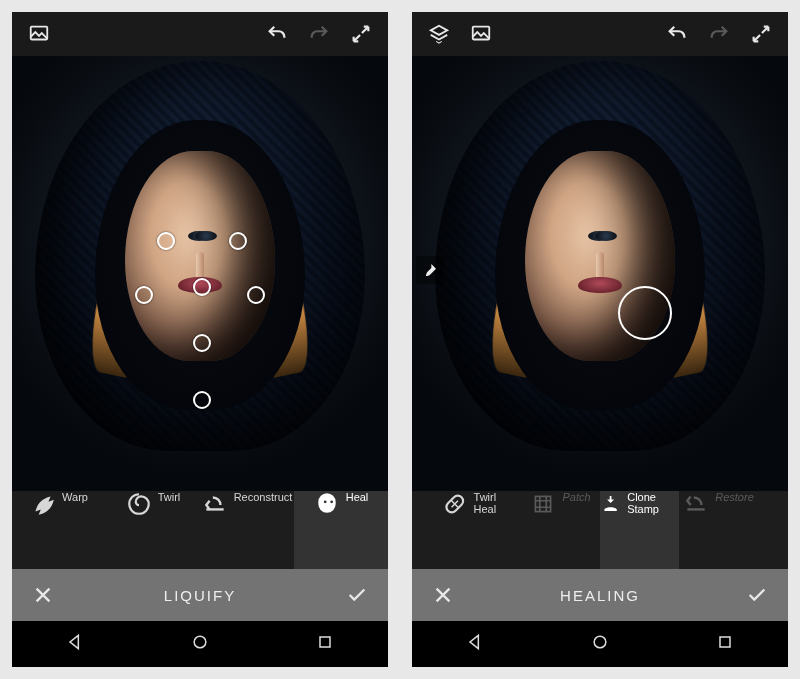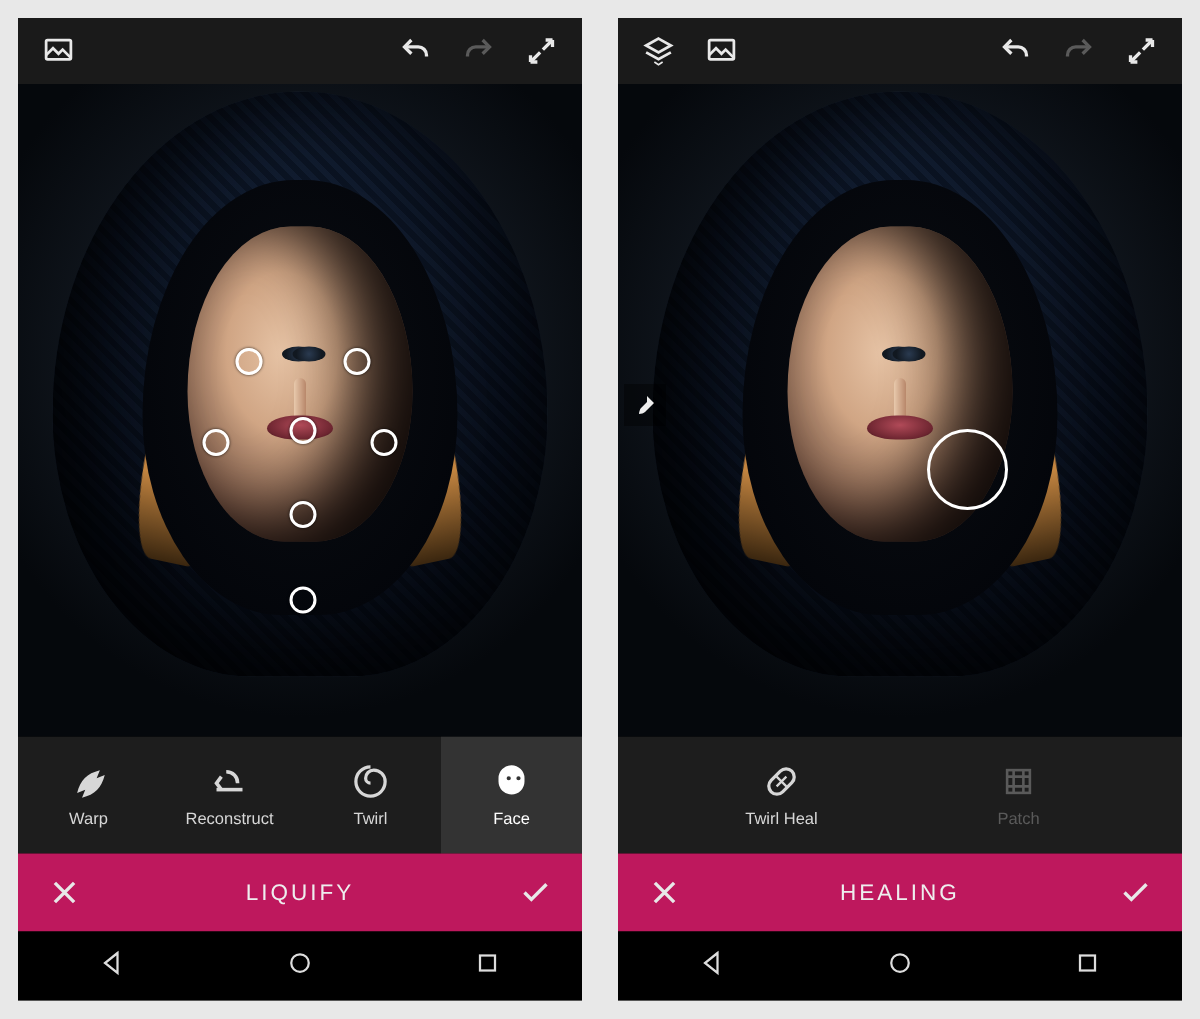--- a/index.html
+++ b/index.html
@@ -139,34 +139,33 @@
 
   .toolrow {
     height: 78px;
     background: #1d1d1d;
     display: flex;
     align-items: stretch;
   }
   .tool {
     flex: 1;
     display: flex;
-    flex-direction: column;
-    align-items: center;
+    flex-direction: row;
     justify-content: center;
     gap: 6px;
     color: #d7d7d7;
     font-size: 11px;
     cursor: pointer;
   }
   .tool svg { width: 26px; height: 26px; }
   .tool.selected { background: #333; color:#fff; }
-  .tool.disabled { color: #5a5a5a; cursor: default; }
+  .tool.disabled { color: #5a5a5a; cursor: default; font-style: italic; }
   .titlebar {
     height: 52px;
-    background: #be185d;
+    background: #737373;
     display: flex;
     align-items: center;
     padding: 0 14px;
     color: #eee;
   }
   .titlebar .title {
     flex: 1;
     text-align: center;
     font-size: 15px;
     letter-spacing: 2px;
@@ -236,38 +235,38 @@
   </div>
 
   <div class="toolrow">
     <div class="tool">
       <svg viewBox="0 0 24 24" fill="currentColor">
           <path d="M5 19c2-8 6-12 14-14l-2 5 5-2c-2 8-6 12-14 14l2-5-5 2z"></path>
         </svg>
       <span>Warp</span>
     </div>
     <div class="tool">
+      <svg viewBox="0 0 24 24" fill="none" stroke="currentColor" stroke-width="2">
+          <path d="M12 3a9 9 0 109 9 7 7 0 00-7-7 5 5 0 00-5 5 3 3 0 003 3"></path>
+        </svg>
+      <span>Twirl</span>
+    </div>
+    <div class="tool">
       <svg viewBox="0 0 24 24" fill="none" stroke="currentColor" stroke-width="2.2">
           <path d="M4 17h16"></path>
           <path d="M7 13l-3 4 3 4" transform="translate(0,-4)"></path>
           <path d="M10 6c4 0 7 3 7 7"></path>
         </svg>
       <span>Reconstruct</span>
     </div>
-    <div class="tool">
-      <svg viewBox="0 0 24 24" fill="none" stroke="currentColor" stroke-width="2">
-          <path d="M12 3a9 9 0 109 9 7 7 0 00-7-7 5 5 0 00-5 5 3 3 0 003 3"></path>
-        </svg>
-      <span>Twirl</span>
-    </div>
     <div class="tool selected">
       <svg viewBox="0 0 24 24" fill="currentColor">
           <path d="M12 2a8 8 0 00-8 8v2a8 8 0 0016 0v-2a8 8 0 00-8-8zm-3 8a1.3 1.3 0 112.6 0 1.3 1.3 0 01-2.6 0zm6 0a1.3 1.3 0 112.6 0 1.3 1.3 0 01-2.6 0zM8 15c1 2 3 3 4 3s3-1 4-3H8z"></path>
         </svg>
-      <span>Face</span>
+      <span>Heal</span>
     </div>
   </div>
 
   <div class="titlebar">
     <div class="icon-btn">
       <svg viewBox="0 0 24 24" fill="none" stroke="currentColor" stroke-width="2.5">
           <path d="M5 5l14 14M19 5L5 19"></path>
         </svg>
     </div>
     <div class="title">LIQUIFY</div>
@@ -356,20 +355,35 @@
         </svg>
       <span>Twirl Heal</span>
     </div>
     <div class="tool disabled">
       <svg viewBox="0 0 24 24" fill="none" stroke="currentColor" stroke-width="1.6">
           <rect x="5" y="5" width="14" height="14"></rect>
           <path d="M5 9h14M5 15h14M9 5v14M15 5v14"></path>
         </svg>
       <span>Patch</span>
     </div>
+    <div class="tool selected">
+      <svg viewBox="0 0 24 24" fill="currentColor">
+          <path d="M11 3h2v4h3l-4 4-4-4h3V3z"></path>
+          <path d="M5 18c3-3 11-3 14 0v2H5v-2z"></path>
+        </svg>
+      <span>Clone Stamp</span>
+    </div>
+    <div class="tool disabled">
+      <svg viewBox="0 0 24 24" fill="none" stroke="currentColor" stroke-width="2.2">
+          <path d="M4 17h16"></path>
+          <path d="M7 9l-3 4 3 4" transform="translate(0,-4)"></path>
+          <path d="M10 6c4 0 7 3 7 7"></path>
+        </svg>
+      <span>Restore</span>
+    </div>
     <div style="width:30px"></div>
   </div>
 
   <div class="titlebar">
     <div class="icon-btn">
       <svg viewBox="0 0 24 24" fill="none" stroke="currentColor" stroke-width="2.5">
           <path d="M5 5l14 14M19 5L5 19"></path>
         </svg>
     </div>
     <div class="title">HEALING</div>

